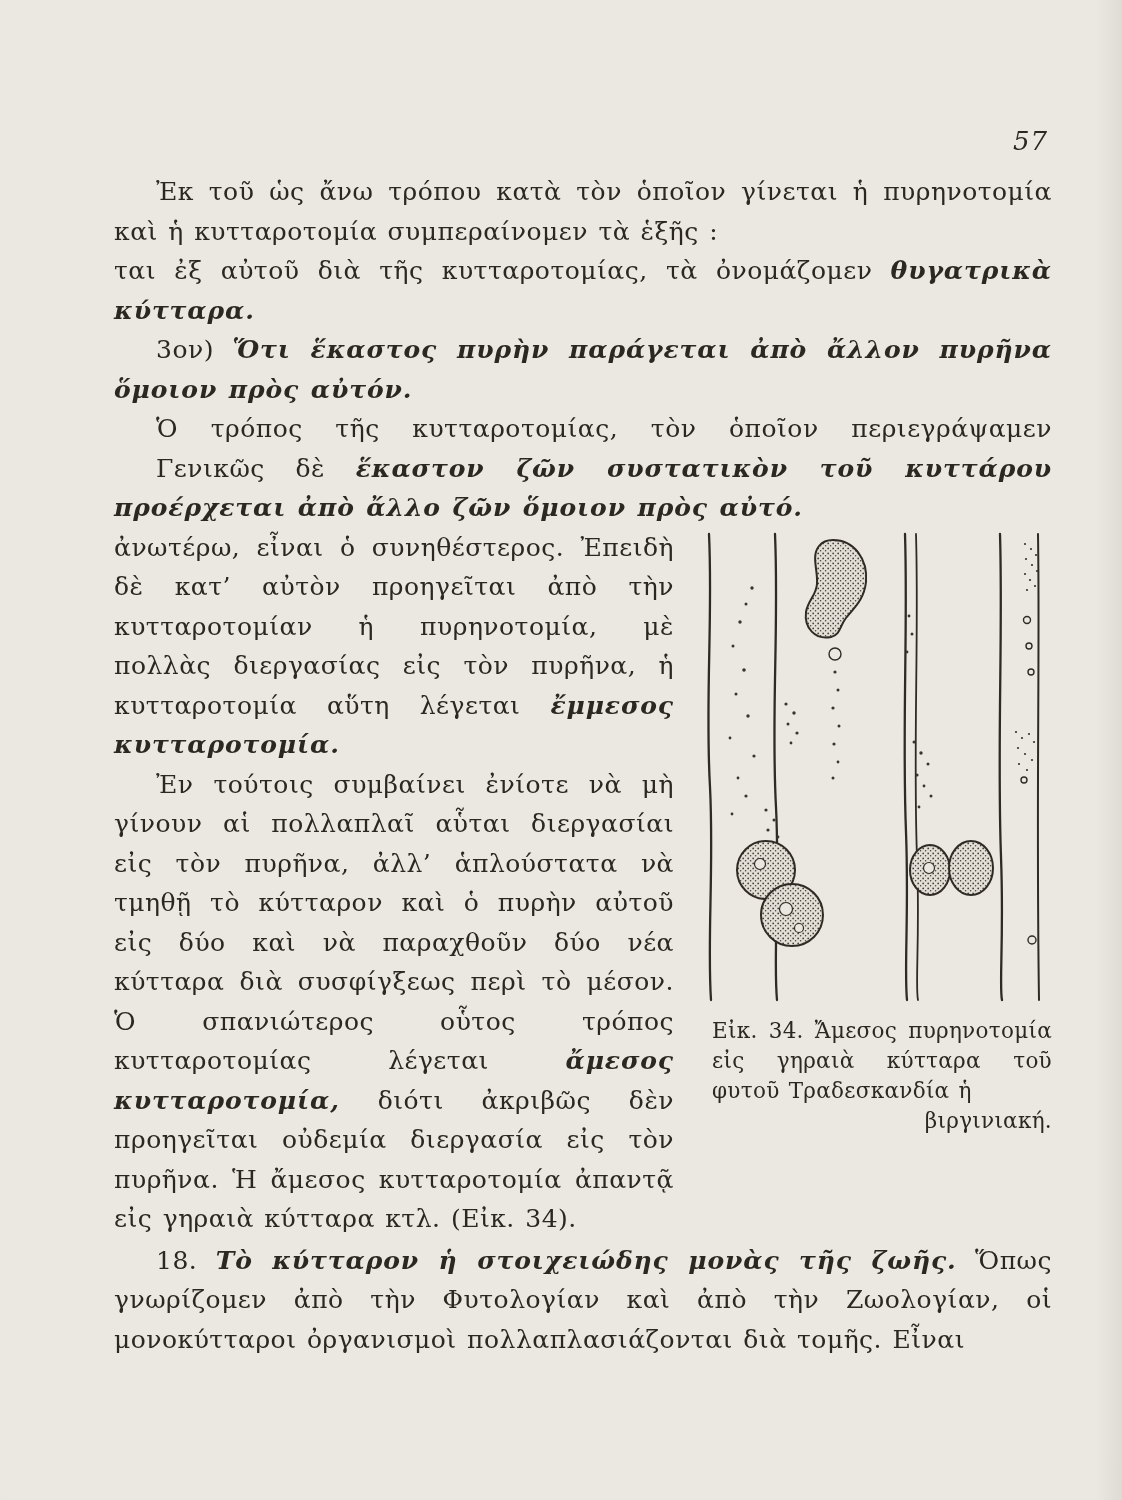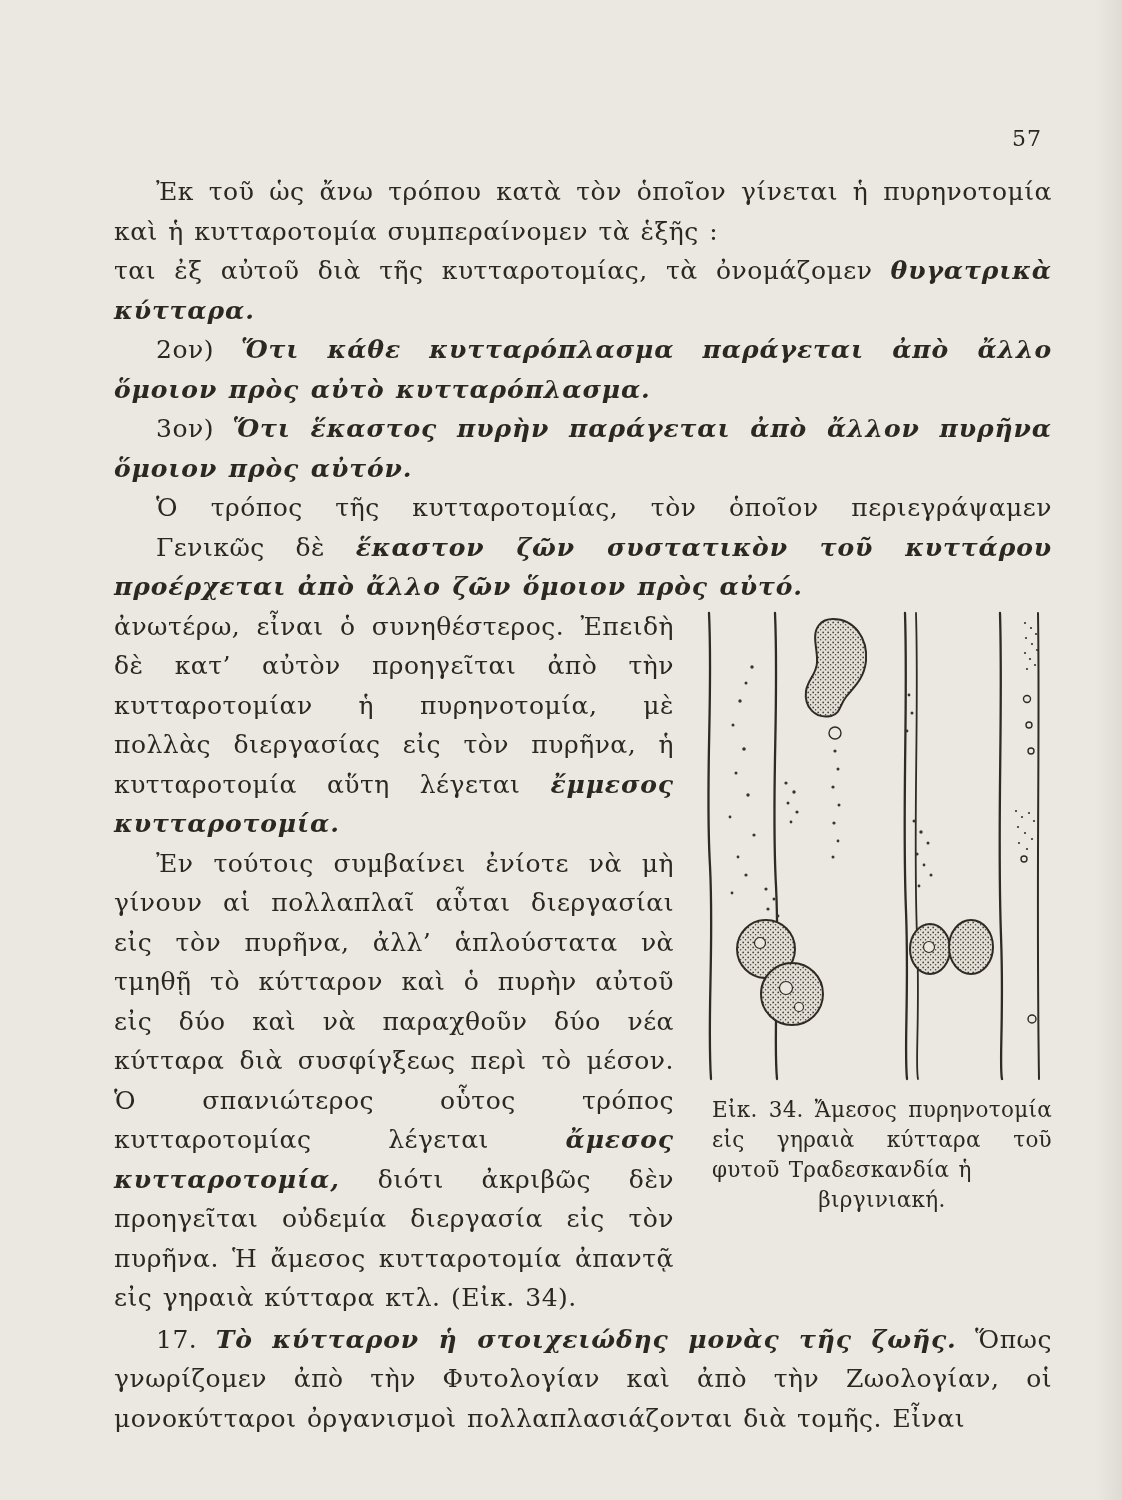--- a/index.html
+++ b/index.html
@@ -15,22 +15,22 @@
     position: absolute; inset: 0;
     background: radial-gradient(135% 125% at 50% 45%, #ebe8e1 55%, #e1ded5 100%);
   }
   .page::after {
     content: "";
     position: absolute; top: 0; right: 0; bottom: 0; width: 26px;
     background: linear-gradient(to right, rgba(0,0,0,0), rgba(60,55,45,0.07));
     pointer-events: none;
   }
   .page-number {
-    position: absolute; top: 126px; right: 80px;
-    font-size: 22px; letter-spacing: 1px;
+    position: absolute; top: 126px; right: 74px;
+    font-size: 26px; letter-spacing: 1px; font-style: italic;
   }
   .text-column {
     position: absolute; left: 114px; right: 70px; top: 172px;
     font-size: 25px; line-height: 39.5px;
     text-align: justify;
     letter-spacing: 0.5px; word-spacing: 2px;
   }
   p.para { margin: 0; }
   p.indent { text-indent: 42px; }
   p.full-justify-line { text-align-last: justify; }
@@ -44,37 +44,36 @@
     margin: 4px 0 36px 28px;
   }
   .fig-art svg { display: block; }
   .fig-cap {
     margin-top: 14px;
     padding-left: 10px;
     font-size: 21.5px; line-height: 30px;
     text-align: justify;
     letter-spacing: 0.3px;
   }
-  .cap-last { display: block; text-align: center; }
+  .cap-last { display: block; text-align: right; }
 </style>
 </head>
 <body style="--page-bg: #eae7e0; --ink: #2b2822;">
 
 <div class="page">
 
   <div class="page-number">57</div>
 
   <main class="text-column">
 
     <p class="para indent"><span>Ἐκ τοῦ ὡς ἄνω τρόπου κατὰ τὸν ὁποῖον γίνεται ἡ πυρηνοτομία καὶ ἡ κυτταροτομία συμπεραίνομεν τὰ ἑξῆς :</span></p>
 
     <p class="para"><span>ται ἐξ αὐτοῦ διὰ τῆς κυτταροτομίας, τὰ ὀνομάζομεν </span><span class="bi">θυγατρικὰ κύτταρα.</span></p>
 
 
-    <p class="para indent"><span>2ον) </span><span class="bi">Ὅτι κάθε κυτταρόπλασμα παράγεται ἀπὸ ἄλλο ὅμοιον πρὸς αὐτὸ κυτταρόπλασμα.</span></p>
 
     <p class="para indent"><span>3ον) </span><span class="bi">Ὅτι ἕκαστος πυρὴν παράγεται ἀπὸ ἄλλον πυρῆνα ὅμοιον πρὸς αὐτόν.</span></p>
 
     <p class="para indent full-justify-line"><span>Ὁ τρόπος τῆς κυτταροτομίας, τὸν ὁποῖον περιεγράψαμεν</span></p>
 
     <p class="para indent"><span>Γενικῶς δὲ </span><span class="bi">ἕκαστον ζῶν συστατικὸν τοῦ κυττάρου προέρχεται ἀπὸ ἄλλο ζῶν ὅμοιον πρὸς αὐτό.</span></p>
 
     <figure class="fig">
       <div class="fig-art">
         <svg width="350" height="470" viewBox="0 0 350 470">
@@ -186,16 +185,16 @@
       <figcaption class="fig-cap">
         <span class="b">Εἰκ. 34.</span><span> Ἄμεσος πυρηνοτομία εἰς γηραιὰ κύτταρα τοῦ φυτοῦ Τραδεσκανδία ἡ</span>
         <span class="cap-last">βιργινιακή.</span>
       </figcaption>
     </figure>
 
     <p class="para"><span>ἀνωτέρω, εἶναι ὁ συνηθέστερος. Ἐπειδὴ δὲ </span><span class="b">κατ’</span><span> αὐτὸν προηγεῖται ἀπὸ τὴν κυτταροτομίαν ἡ πυρηνοτομία, μὲ πολλὰς διεργασίας εἰς τὸν πυρῆνα, ἡ κυτταροτομία αὕτη λέγεται </span><span class="bi">ἔμμεσος κυτταροτομία.</span></p>
 
     <p class="para indent"><span>Ἐν τούτοις συμβαίνει ἐνίοτε νὰ μὴ γίνουν αἱ πολλαπλαῖ αὗται διεργασίαι εἰς τὸν πυρῆνα, ἀλλ’ ἁπλούστατα νὰ τμηθῇ τὸ κύτταρον καὶ ὁ πυρὴν αὐτοῦ εἰς δύο καὶ νὰ παραχθοῦν δύο νέα κύτταρα διὰ συσφίγξεως περὶ τὸ μέσον. Ὁ σπανιώτερος οὗτος τρόπος κυτταροτομίας λέγεται </span><span class="bi">ἄμεσος κυτταροτομία,</span><span> διότι ἀκριβῶς δὲν προηγεῖται οὐδεμία διεργασία εἰς τὸν πυρῆνα. Ἡ ἄμεσος κυτταροτομία ἀπαντᾷ εἰς γηραιὰ κύτταρα κτλ. (Εἰκ. 34).</span></p>
 
-    <p class="para indent clear"><span class="b">17. </span><span class="bi">Τὸ κύτταρον ἡ στοιχειώδης μονὰς τῆς ζωῆς.</span><span> Ὅπως γνωρίζομεν ἀπὸ τὴν Φυτολογίαν καὶ ἀπὸ τὴν Ζωολογίαν, οἱ μονοκύτταροι ὀργανισμοὶ πολλαπλασιάζονται διὰ τομῆς. Εἶναι</span></p>
+    <p class="para indent clear"><span class="b">18. </span><span class="bi">Τὸ κύτταρον ἡ στοιχειώδης μονὰς τῆς ζωῆς.</span><span> Ὅπως γνωρίζομεν ἀπὸ τὴν Φυτολογίαν καὶ ἀπὸ τὴν Ζωολογίαν, οἱ μονοκύτταροι ὀργανισμοὶ πολλαπλασιάζονται διὰ τομῆς. Εἶναι</span></p>
 
   </main>
 </div>
 
 </body></html>

